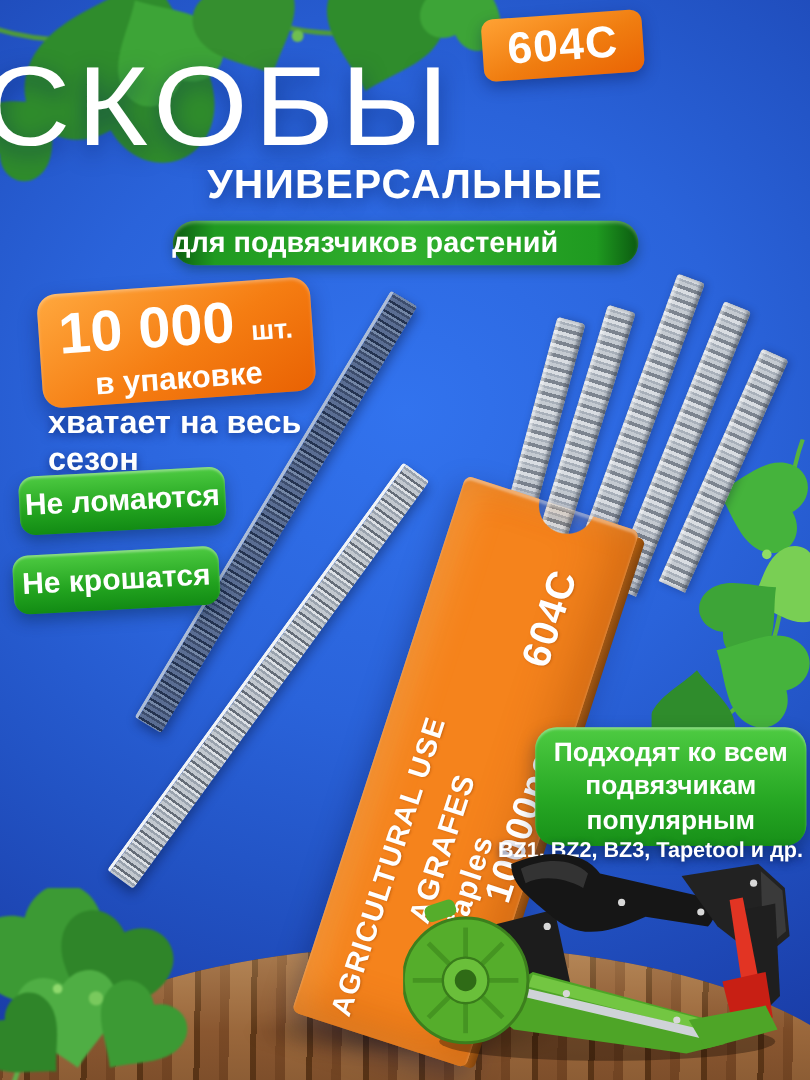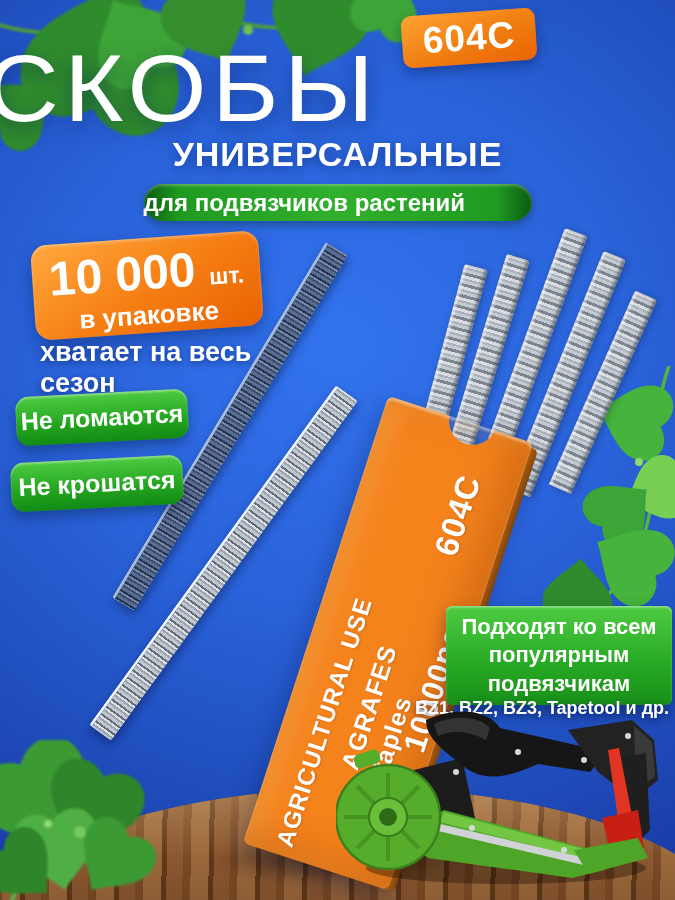--- a/index.html
+++ b/index.html
@@ -98,21 +98,21 @@
   .box-label{position:absolute;color:#fff;font-weight:bold;white-space:nowrap;z-index:3;
     transform:translate(-50%,-50%) rotate(-90deg);letter-spacing:1px;
     text-shadow:0 1px 2px rgba(150,65,0,.45);}
   .bl-use{left:40px;top:330px;font-size:24px;}
   .bl-agrafes{left:78px;top:302px;font-size:25px;}
   .bl-staples{left:108px;top:328px;font-size:25px;}
   .bl-pcs{left:134px;top:256px;font-size:31px;}
   .bl-model{left:103px;top:92px;font-size:33px;}
   
   .compat{
-    position:absolute;left:446px;top:606px;width:226px;height:99px;border-radius:6px;z-index:3;
+    position:absolute;left:446px;top:606px;width:226px;height:99px;border-radius:18px;z-index:3;
     background:linear-gradient(180deg,#4ecb42 0%,#27a824 60%,#178f18 100%);
     box-shadow:0 7px 15px rgba(0,25,60,.4), inset 0 2px 2px rgba(255,255,255,.35);
     color:#fff;font-weight:bold;font-size:22px;text-align:center;line-height:1.3;
     display:flex;flex-direction:column;justify-content:center;
   }
   .models{position:absolute;left:412px;top:698px;width:260px;text-align:center;z-index:3;
     color:#fff;font-weight:bold;font-size:18px;white-space:nowrap;
     text-shadow:0 2px 6px rgba(0,20,80,.6);}
   
   .vine-top{position:absolute;left:-10px;top:-12px;width:460px;height:185px;z-index:1;filter:blur(1.1px);}
@@ -194,22 +194,22 @@
     <div class="box-face"></div>
     <div class="box-label bl-use">AGRICULTURAL USE</div>
     <div class="box-label bl-agrafes">AGRAFES</div>
     <div class="box-label bl-staples">staples</div>
     <div class="box-label bl-pcs">10000pcs</div>
     <div class="box-label bl-model">604C</div>
   </div>
 
   <div class="compat">
     <div>Подходят ко всем</div>
+    <div>подвязчикам</div>
     <div>популярным</div>
-    <div>подвязчикам</div>
   </div>
   <div class="models">BZ1, BZ2, BZ3, Tapetool и др.</div>
 
   <svg class="tool" viewBox="0 0 334 186">
     <ellipse cx="170" cy="168" rx="140" ry="16" fill="rgba(15,7,0,0.35)"></ellipse>
 
     <path d="M62,74 L126,58 L142,132 L86,142 Z" fill="#1c1c1c"></path>
 
     <path d="M66,136 L108,110 L256,150 L268,170 L236,178 L92,158 Z" fill="#4ea527"></path>
     <path d="M108,112 L252,150 L249,159 L104,122 Z" fill="#73c642"></path>

